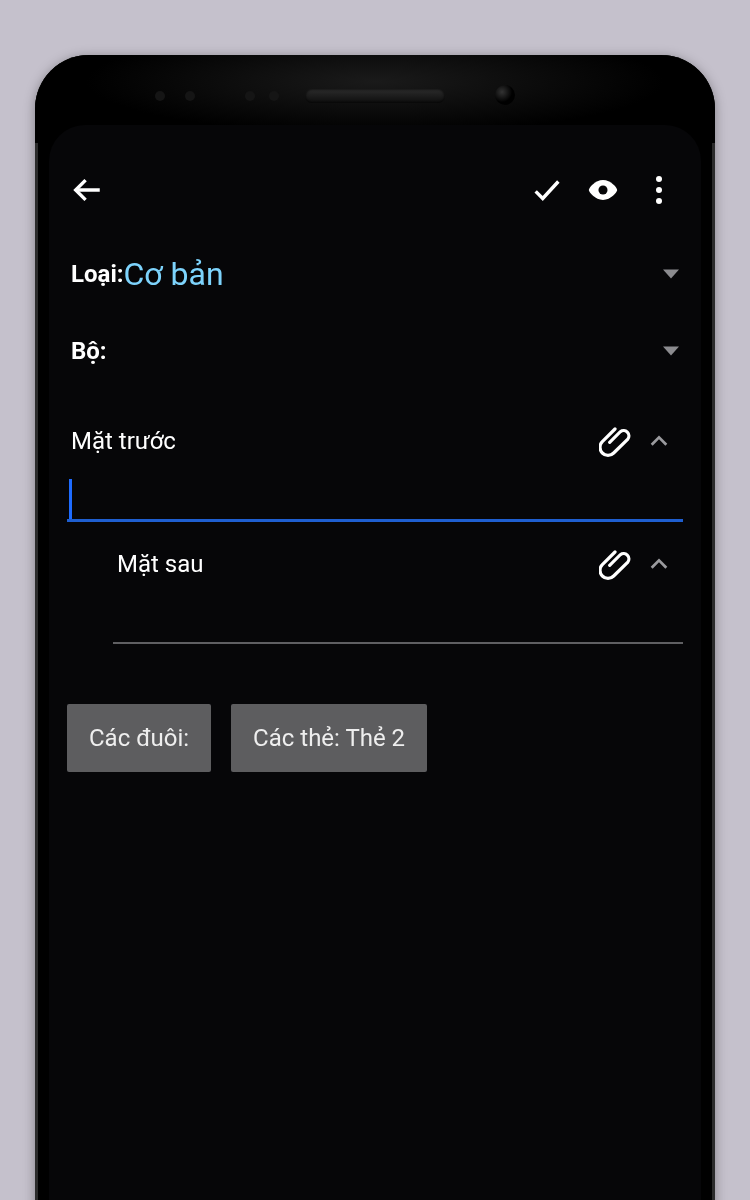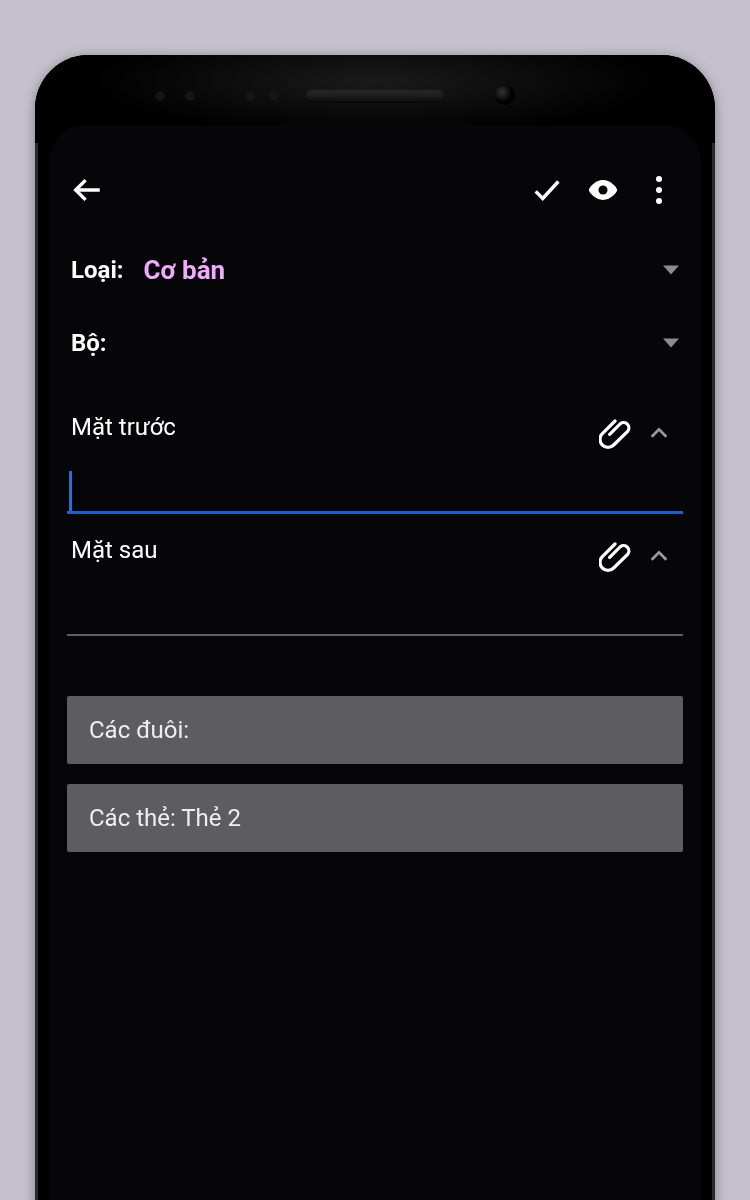--- a/index.html
+++ b/index.html
@@ -82,40 +82,39 @@
     align-items: center;
     padding: 22px 4px;
     cursor: pointer;
     position: relative;
   }
   .sel-label {
     font-weight: 700;
     font-size: 24px;
     color: #fff;
     flex: 0 0 auto;
-    margin-right: 20px;
   }
   .sel-value {
-    font-size: 26px;
-    color: #f0abfc;
-    font-weight: 700;
+    font-size: 32px;
+    color: #7dd3fc;
+    font-weight: 400;
     flex: 1;
   }
   .sel-caret {
     width: 0; height: 0;
     border-left: 8px solid transparent;
     border-right: 8px solid transparent;
     border-top: 9px solid #8b8b8f;
     position: absolute; right: 4px; top: 50%; transform: translateY(-50%);
   }
 
   
   .field-group { margin-top: 30px; }
   .field-head {
-    display:flex; 
+    display:flex; align-items:center;
     padding: 4px 4px 6px 4px;
   }
   .field-title { font-size: 24px; color:#fff; flex:1; }
   .field-action { width:48px; height:40px; display:flex; align-items:center; justify-content:center; cursor:pointer;}
   .field-action svg{ width:32px; height:32px; stroke:#fff; fill:none; stroke-width:2.4;}
   .chev-up{ width:40px; height:40px; display:flex; align-items:center; justify-content:center; cursor:pointer;}
   .chev-up svg{ width:22px; height:22px; stroke:#9a9a9e; fill:none; stroke-width:3;}
 
   .field-input {
     width: 100%;
@@ -131,21 +130,21 @@
   .field-input.focused {
     border-bottom: 3px solid #1e5ecf;
   }
   .caret-fake {
     position:absolute; width:3px; height:40px; background:#1e6bff;
     left:2px; top:6px;
   }
   .input-wrap{ position:relative; margin-top:6px; }
 
   
-  .gray-rows { margin-top: 60px; display:flex; flex-direction:column; gap:20px;}
+  .gray-rows { margin-top: 60px; display:flex; flex-direction:row; gap:20px;}
   .gray-row {
     background:#5d5d5f;
     border-radius:2px;
     padding: 20px 22px;
     font-size: 24px;
     color:#eee;
     cursor:pointer;
   }
 </style>
 </head>
@@ -218,21 +217,21 @@
               <polyline points="4,16 12,8 20,16"></polyline>
             </svg>
           </div>
         </div>
         <div class="input-wrap">
           <div class="caret-fake"></div>
           <input class="field-input focused" value="" style="">
         </div>
       </div>
 
-      <div class="field-group" style="margin-top:18px;">
+      <div class="field-group" style="margin-top:18px;margin-left:46px;">
         <div class="field-head">
           <div class="field-title">Mặt sau</div>
           <div class="field-action">
             <svg viewBox="0 0 24 24">
               <path d="M8 13 L16 5 a4 4 0 0 1 5.6 5.6 L11 21 a6 6 0 0 1 -8.5 -8.5 L12 3" stroke-linecap="round"></path>
             </svg>
           </div>
           <div class="chev-up">
             <svg viewBox="0 0 24 24">
               <polyline points="4,16 12,8 20,16"></polyline>

